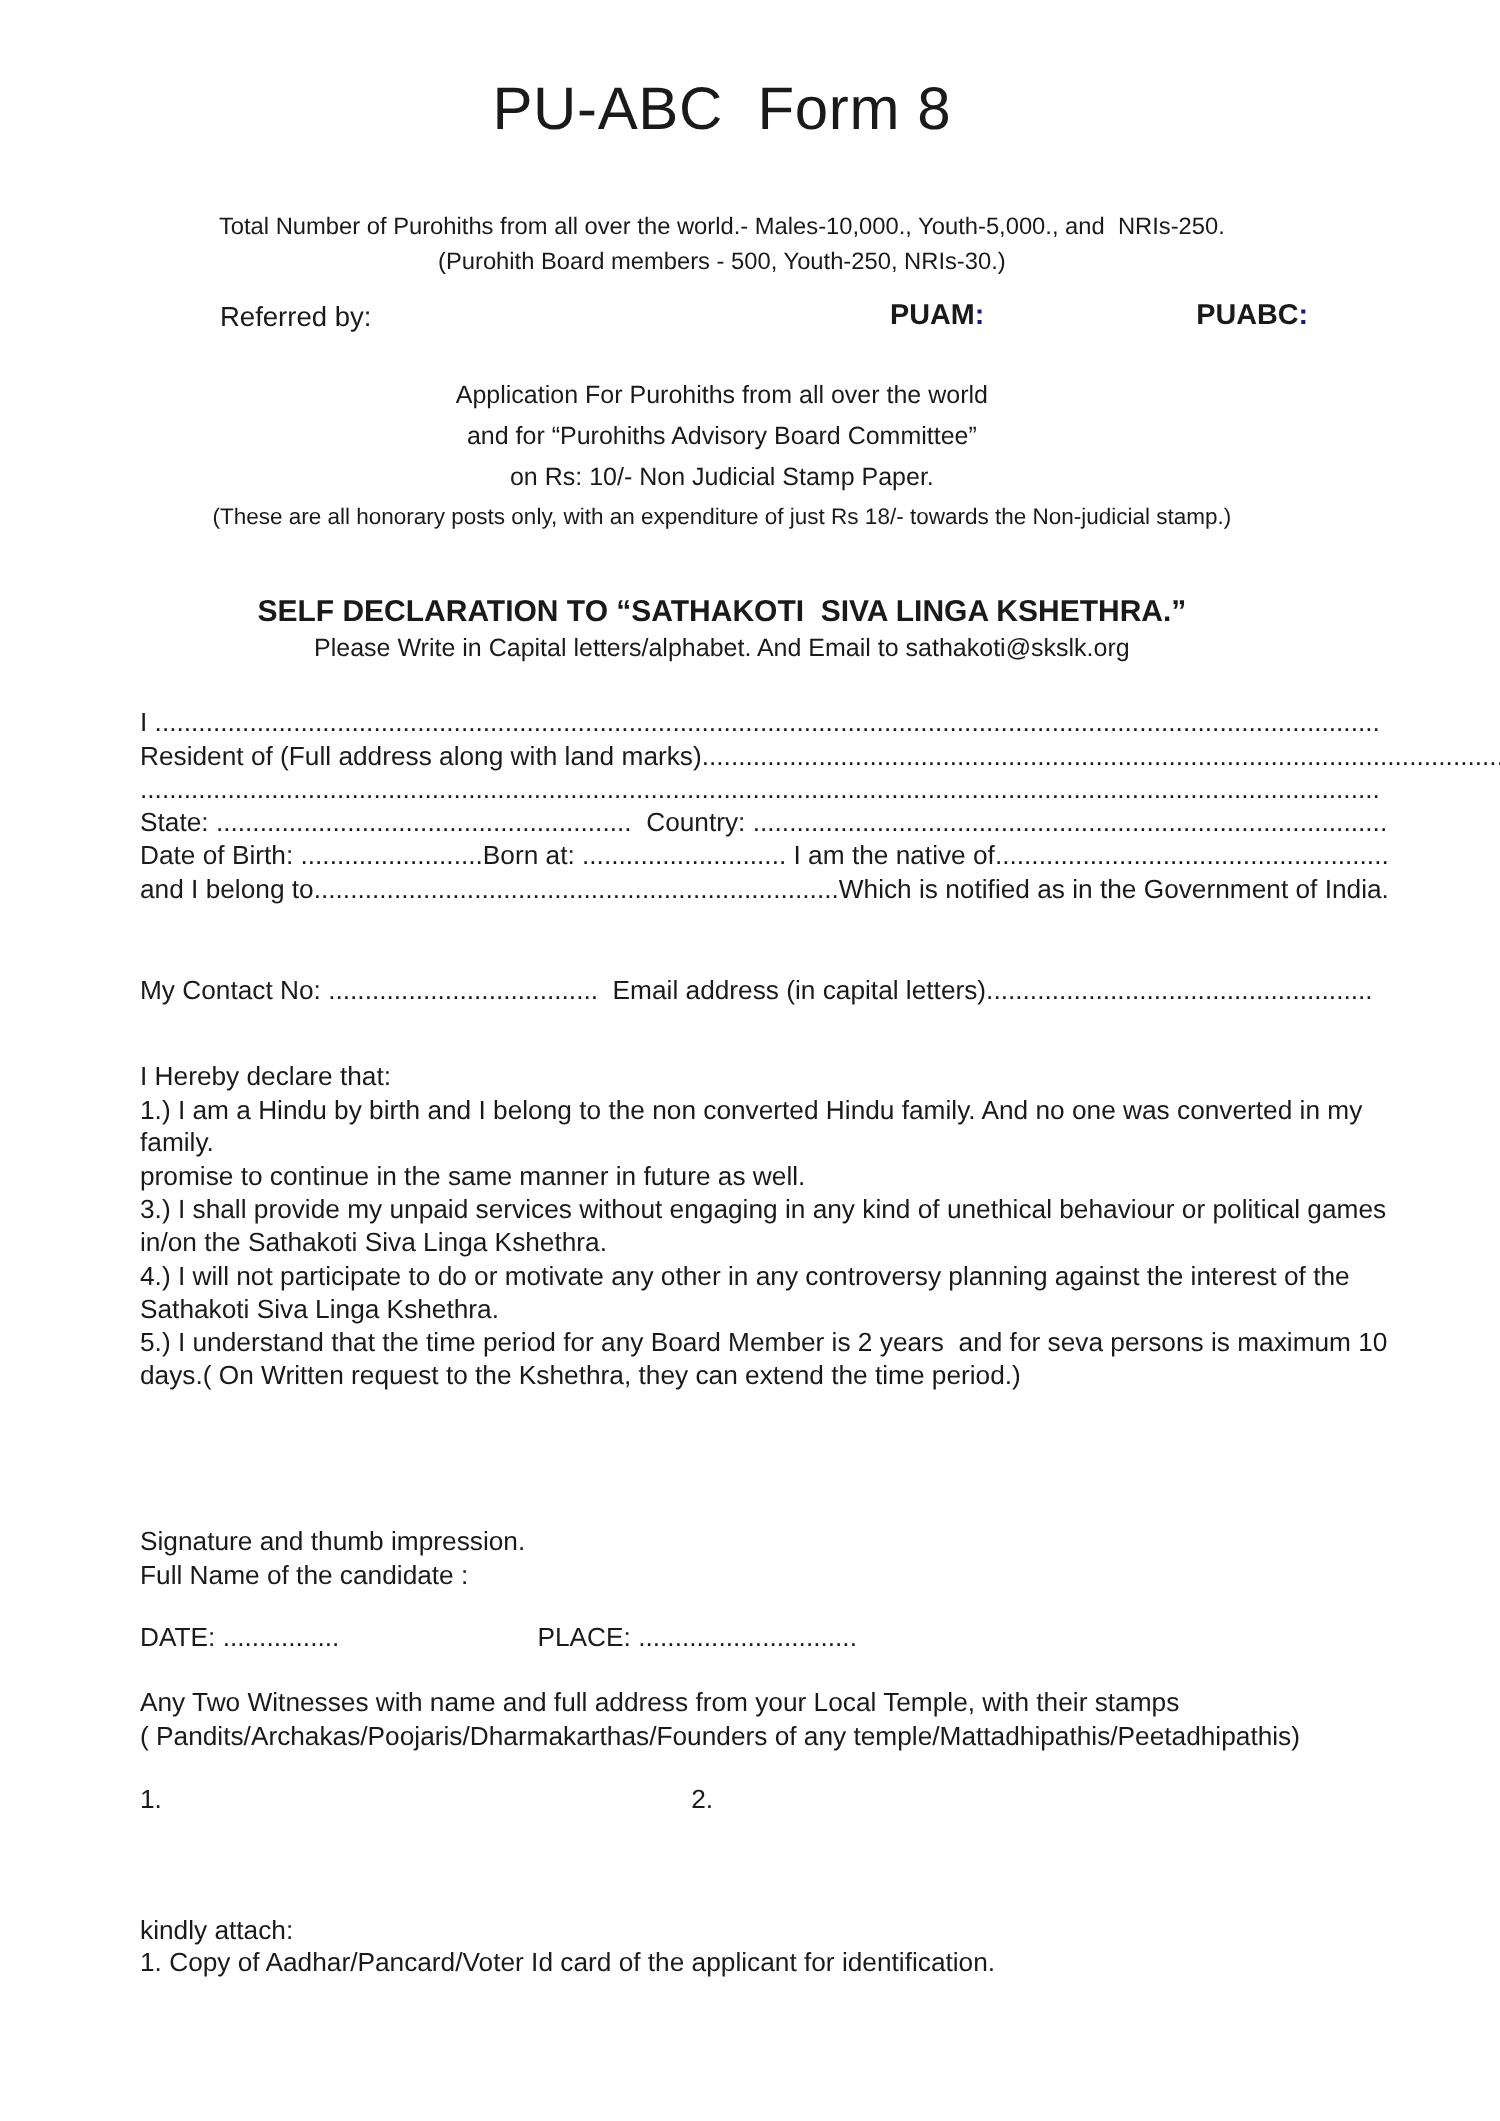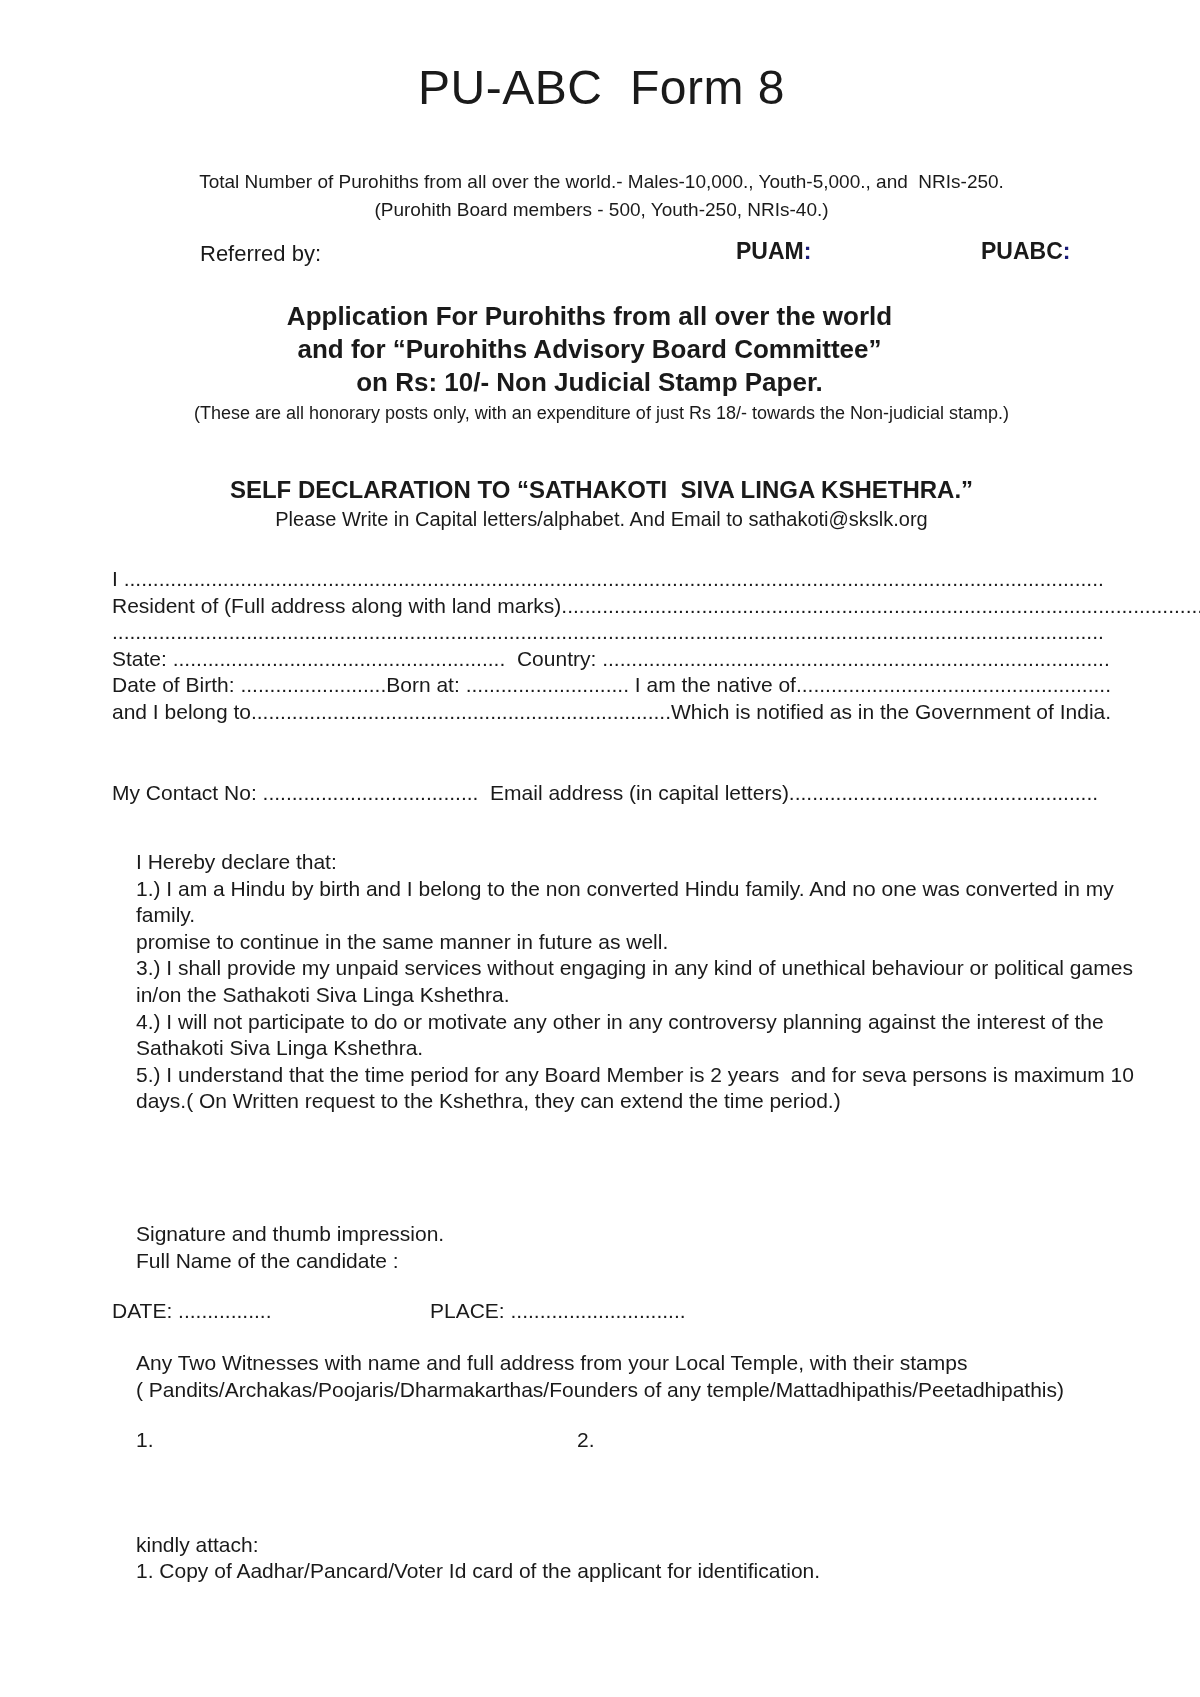--- a/index.html
+++ b/index.html
@@ -2,42 +2,42 @@
 <html><head>
 <meta charset="utf-8">
 <style>
   html,body { margin:0; padding:0; background:#ffffff; }
   .page {
     position:relative; width:1200px; height:1697px; background:#ffffff;
     font-family:"Liberation Sans", sans-serif; color:#1a1a1a; overflow:hidden;
   }
   .abs { position:absolute; }
   .centerband { left:0; width:1155px; text-align:center; }
-  .pre { white-space:pre;padding-left:24px; }
+  .pre { white-space:pre; }
   .title { font-size:48px; line-height:56px; font-weight:400; letter-spacing:0.5px; }
   .totals { font-size:19px; line-height:28px; }
   .referred { font-size:22px; }
   .boardcode { font-size:23px; font-weight:700; }
   .colon { color:#1b1b78; }
-  .appheading { font-size:26px; line-height:33px;font-weight:bold; }
+  .appheading { font-size:20px; line-height:33px; }
   .note { font-size:18px; }
   .decltitle { font-size:24px; font-weight:700; }
   .declsub { font-size:20px; }
   .body21 { font-size:21px; line-height:26.6px; }
   .fieldline { white-space:pre; }
 </style>
 </head>
 <body>
 
 <div class="page">
 
   <div class="abs centerband title pre" style="top:60px;">PU-ABC  Form 8</div>
 
   <div class="abs centerband totals pre" style="top:168px;">Total Number of Purohiths from all over the world.- Males-10,000., Youth-5,000., and  NRIs-250.</div>
-  <div class="abs centerband totals pre" style="top:196px;">(Purohith Board members - 500, Youth-250, NRIs-40.)</div>
+  <div class="abs centerband totals pre" style="top:196px;">(Purohith Board members - 500, Youth-250, NRIs-30.)</div>
 
   <div class="abs referred pre" style="top:241px; left:176px;">Referred by:</div>
   <div class="abs boardcode pre" style="top:238px; left:712px;"><span>PUAM</span><span class="colon">:</span></div>
   <div class="abs boardcode pre" style="top:238px; left:957px;text-align:center;"><span>PUABC</span><span class="colon">:</span></div>
 
   <div class="abs centerband appheading" style="top:300px;">
     <div class="pre">Application For Purohiths from all over the world</div>
     <div class="pre">and for “Purohiths Advisory Board Committee”</div>
     <div class="pre">on Rs: 10/- Non Judicial Stamp Paper.</div>
   </div>

